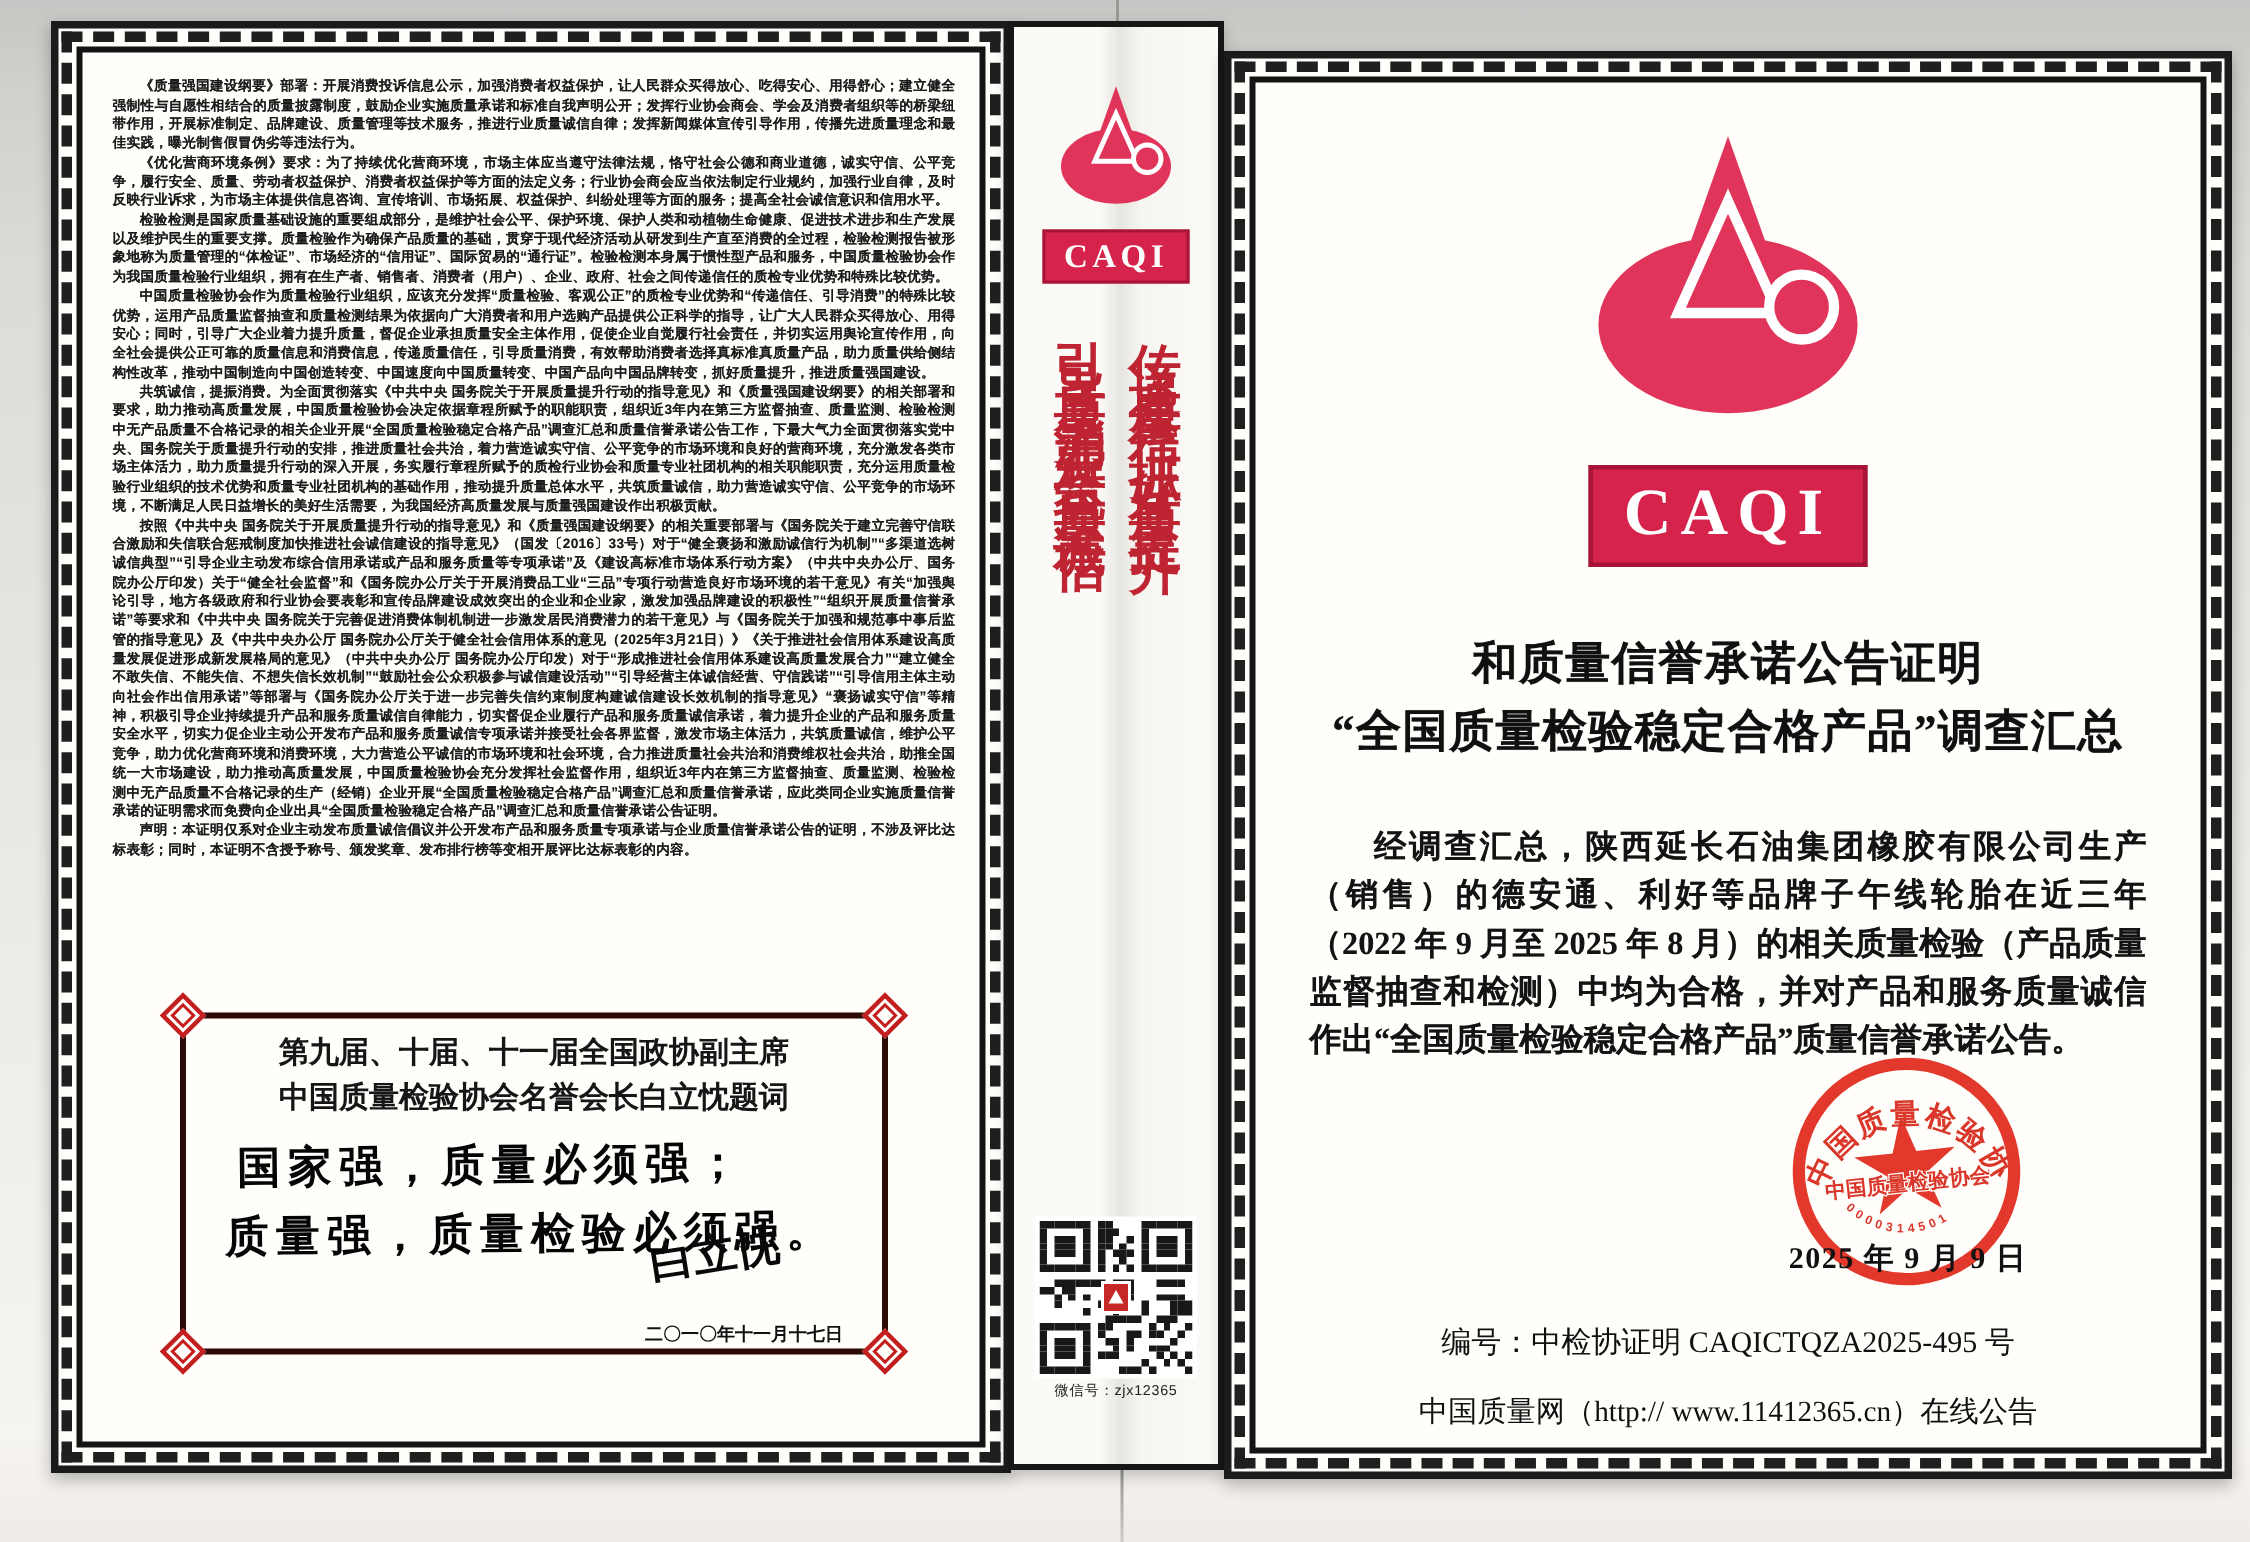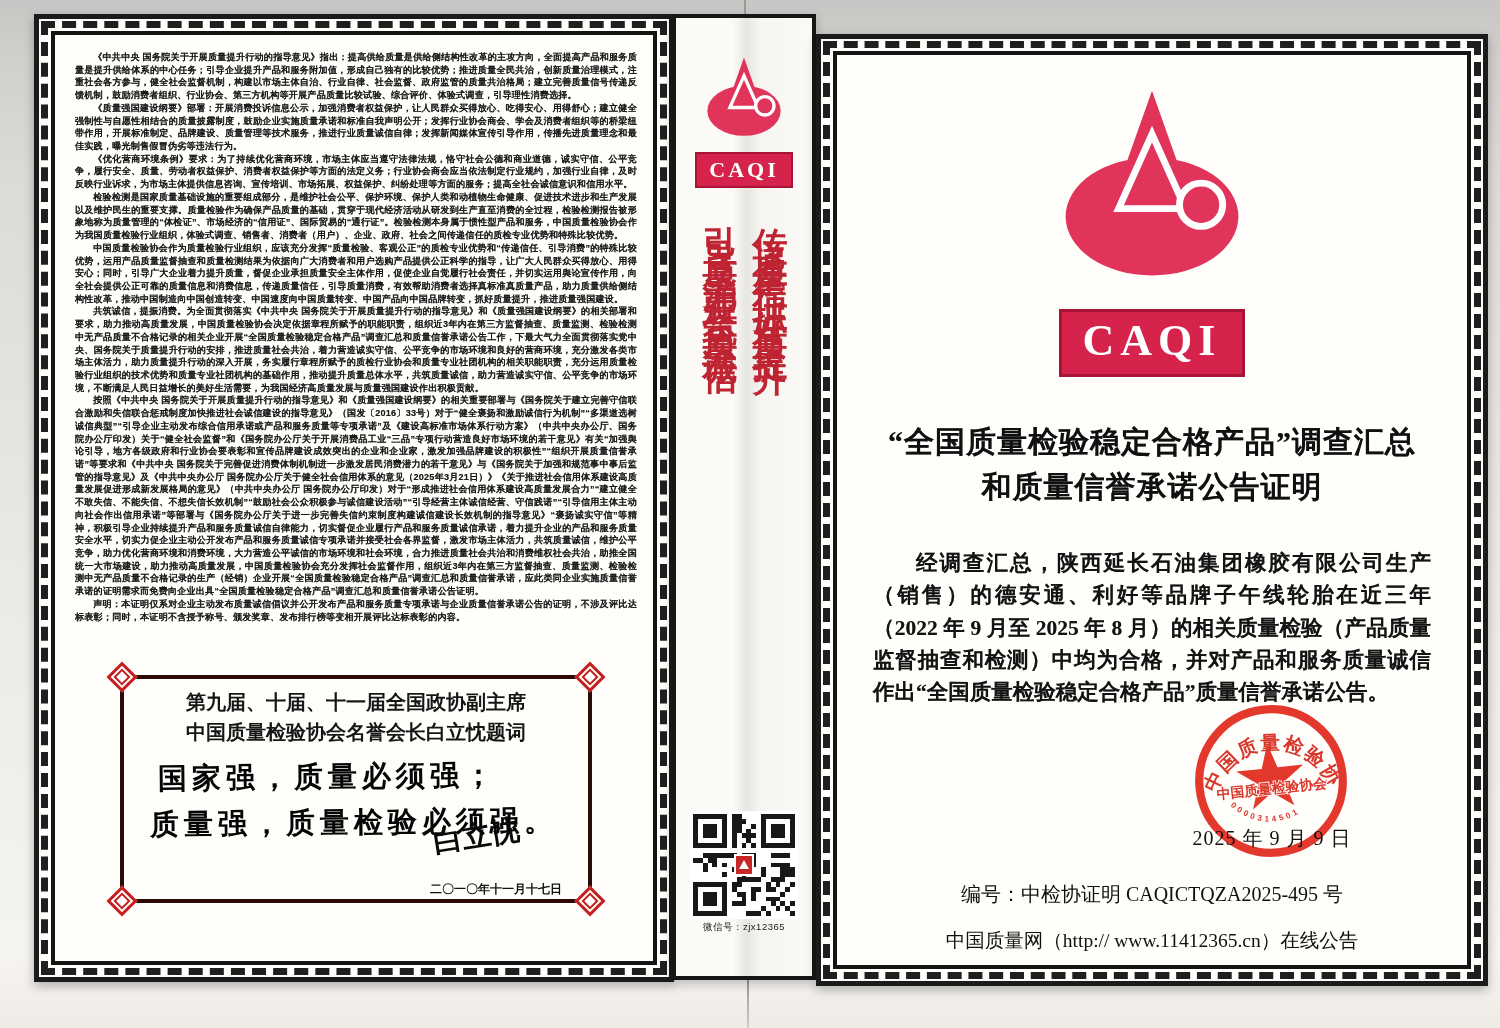--- a/index.html
+++ b/index.html
@@ -66,43 +66,42 @@
   .caqi-box-big{width:180px;height:62px;margin:6px auto 0;background:#d6234b;border:3px solid #a61537;
     color:#fff;font-family:"Liberation Serif",serif;font-weight:700;font-size:44px;
     letter-spacing:6px;line-height:58px;text-align:center;}
   .cert-title{margin-top:42px;font-family:"Liberation Serif",serif;font-weight:900;font-size:30px;
     color:#101010;line-height:1.5;letter-spacing:1px;text-shadow:0 0 .5px rgba(0,0,0,.5);}
   .body-text{margin:38px 6px 0;text-align:justify;text-indent:2em;font-family:"Liberation Serif",serif;
     font-weight:700;font-size:21.5px;line-height:1.5;color:#131313;text-shadow:0 0 .4px rgba(0,0,0,.45);}
   .seal{position:absolute;left:352px;top:644px;width:164px;height:164px;transform:rotate(-6deg);
     opacity:.93;mix-blend-mode:multiply;}
   .seal-date{position:absolute;left:328px;top:770px;width:214px;text-align:center;
-    font-family:"Liberation Serif",serif;font-weight:400;font-size:20px;color:#111;letter-spacing:1px;}
+    font-family:"Liberation Serif",serif;font-weight:700;font-size:20px;color:#111;letter-spacing:1px;}
   .number-line{position:absolute;left:0;right:0;top:826px;text-align:center;
     font-family:"Liberation Serif",serif;font-weight:400;font-size:20px;color:#101010;}
   .footer-line{position:absolute;left:0;right:0;top:872px;text-align:center;
     font-family:"Liberation Serif",serif;font-weight:400;font-size:19.5px;color:#101010;}
 </style>
 </head>
 <body>
 
 <div id="scan">
 
   <div class="fold-top"></div>
   <div class="fold-tail"></div>
 
   <div class="page page-left">
     <div class="band">
       <div class="inner">
         <div class="left-content">
           <div class="dense">
-            <p>《中共中央 国务院关于开展质量提升行动的指导意见》指出：提高供给质量是供给侧结构性改革的主攻方向，全面提高产品和服务质量是提升供给体系的中心任务；引导企业提升产品和服务附加值，形成自己独有的比较优势；推进质量全民共治，创新质量治理模式，注重社会各方参与，健全社会监督机制，构建以市场主体自治、行业自律、社会监督、政府监管的质量共治格局；建立完善质量信号传递反馈机制，鼓励消费者组织、行业协会、第三方机构等开展产品质量比较试验、综合评价、体验式调查，引导理性消费选择。</p>
             <p>《质量强国建设纲要》部署：开展消费投诉信息公示，加强消费者权益保护，让人民群众买得放心、吃得安心、用得舒心；建立健全强制性与自愿性相结合的质量披露制度，鼓励企业实施质量承诺和标准自我声明公开；发挥行业协会商会、学会及消费者组织等的桥梁纽带作用，开展标准制定、品牌建设、质量管理等技术服务，推进行业质量诚信自律；发挥新闻媒体宣传引导作用，传播先进质量理念和最佳实践，曝光制售假冒伪劣等违法行为。</p>
             <p>《优化营商环境条例》要求：为了持续优化营商环境，市场主体应当遵守法律法规，恪守社会公德和商业道德，诚实守信、公平竞争，履行安全、质量、劳动者权益保护、消费者权益保护等方面的法定义务；行业协会商会应当依法制定行业规约，加强行业自律，及时反映行业诉求，为市场主体提供信息咨询、宣传培训、市场拓展、权益保护、纠纷处理等方面的服务；提高全社会诚信意识和信用水平。</p>
-            <p>检验检测是国家质量基础设施的重要组成部分，是维护社会公平、保护环境、保护人类和动植物生命健康、促进技术进步和生产发展以及维护民生的重要支撑。质量检验作为确保产品质量的基础，贯穿于现代经济活动从研发到生产直至消费的全过程，检验检测报告被形象地称为质量管理的“体检证”、市场经济的“信用证”、国际贸易的“通行证”。检验检测本身属于惯性型产品和服务，中国质量检验协会作为我国质量检验行业组织，体验式调查、销售者、消费者（用户）、企业、政府、社会之间传递信任的质检专业优势和特殊比较优势。</p>
+            <p>检验检测是国家质量基础设施的重要组成部分，是维护社会公平、保护环境、保护人类和动植物生命健康、促进技术进步和生产发展以及维护民生的重要支撑。质量检验作为确保产品质量的基础，贯穿于现代经济活动从研发到生产直至消费的全过程，检验检测报告被形象地称为质量管理的“体检证”、市场经济的“信用证”、国际贸易的“通行证”。检验检测本身属于惯性型产品和服务，中国质量检验协会作为我国质量检验行业组织，拥有在生产者、销售者、消费者（用户）、企业、政府、社会之间传递信任的质检专业优势和特殊比较优势。</p>
             <p>中国质量检验协会作为质量检验行业组织，应该充分发挥“质量检验、客观公正”的质检专业优势和“传递信任、引导消费”的特殊比较优势，运用产品质量监督抽查和质量检测结果为依据向广大消费者和用户选购产品提供公正科学的指导，让广大人民群众买得放心、用得安心；同时，引导广大企业着力提升质量，督促企业承担质量安全主体作用，促使企业自觉履行社会责任，并切实运用舆论宣传作用，向全社会提供公正可靠的质量信息和消费信息，传递质量信任，引导质量消费，有效帮助消费者选择真标准真质量产品，助力质量供给侧结构性改革，推动中国制造向中国创造转变、中国速度向中国质量转变、中国产品向中国品牌转变，抓好质量提升，推进质量强国建设。</p>
             <p>共筑诚信，提振消费。为全面贯彻落实《中共中央 国务院关于开展质量提升行动的指导意见》和《质量强国建设纲要》的相关部署和要求，助力推动高质量发展，中国质量检验协会决定依据章程所赋予的职能职责，组织近3年内在第三方监督抽查、质量监测、检验检测中无产品质量不合格记录的相关企业开展“全国质量检验稳定合格产品”调查汇总和质量信誉承诺公告工作，下最大气力全面贯彻落实党中央、国务院关于质量提升行动的安排，推进质量社会共治，着力营造诚实守信、公平竞争的市场环境和良好的营商环境，充分激发各类市场主体活力，助力质量提升行动的深入开展，务实履行章程所赋予的质检行业协会和质量专业社团机构的相关职能职责，充分运用质量检验行业组织的技术优势和质量专业社团机构的基础作用，推动提升质量总体水平，共筑质量诚信，助力营造诚实守信、公平竞争的市场环境，不断满足人民日益增长的美好生活需要，为我国经济高质量发展与质量强国建设作出积极贡献。</p>
             <p>按照《中共中央 国务院关于开展质量提升行动的指导意见》和《质量强国建设纲要》的相关重要部署与《国务院关于建立完善守信联合激励和失信联合惩戒制度加快推进社会诚信建设的指导意见》（国发〔2016〕33号）对于“健全褒扬和激励诚信行为机制”“多渠道选树诚信典型”“引导企业主动发布综合信用承诺或产品和服务质量等专项承诺”及《建设高标准市场体系行动方案》（中共中央办公厅、国务院办公厅印发）关于“健全社会监督”和《国务院办公厅关于开展消费品工业“三品”专项行动营造良好市场环境的若干意见》有关“加强舆论引导，地方各级政府和行业协会要表彰和宣传品牌建设成效突出的企业和企业家，激发加强品牌建设的积极性”“组织开展质量信誉承诺”等要求和《中共中央 国务院关于完善促进消费体制机制进一步激发居民消费潜力的若干意见》与《国务院关于加强和规范事中事后监管的指导意见》及《中共中央办公厅 国务院办公厅关于健全社会信用体系的意见（2025年3月21日）》《关于推进社会信用体系建设高质量发展促进形成新发展格局的意见》（中共中央办公厅 国务院办公厅印发）对于“形成推进社会信用体系建设高质量发展合力”“建立健全不敢失信、不能失信、不想失信长效机制”“鼓励社会公众积极参与诚信建设活动”“引导经营主体诚信经营、守信践诺”“引导信用主体主动向社会作出信用承诺”等部署与《国务院办公厅关于进一步完善失信约束制度构建诚信建设长效机制的指导意见》“褒扬诚实守信”等精神，积极引导企业持续提升产品和服务质量诚信自律能力，切实督促企业履行产品和服务质量诚信承诺，着力提升企业的产品和服务质量安全水平，切实力促企业主动公开发布产品和服务质量诚信专项承诺并接受社会各界监督，激发市场主体活力，共筑质量诚信，维护公平竞争，助力优化营商环境和消费环境，大力营造公平诚信的市场环境和社会环境，合力推进质量社会共治和消费维权社会共治，助推全国统一大市场建设，助力推动高质量发展，中国质量检验协会充分发挥社会监督作用，组织近3年内在第三方监督抽查、质量监测、检验检测中无产品质量不合格记录的生产（经销）企业开展“全国质量检验稳定合格产品”调查汇总和质量信誉承诺，应此类同企业实施质量信誉承诺的证明需求而免费向企业出具“全国质量检验稳定合格产品”调查汇总和质量信誉承诺公告证明。</p>
             <p>声明：本证明仅系对企业主动发布质量诚信倡议并公开发布产品和服务质量专项承诺与企业质量信誉承诺公告的证明，不涉及评比达标表彰；同时，本证明不含授予称号、颁发奖章、发布排行榜等变相开展评比达标表彰的内容。</p>
           </div>
 
           <div class="inscribe">
             <span class="knot tl"></span>
             <span class="knot tr"></span>
             <span class="knot bl"></span>
@@ -594,22 +593,22 @@
             <svg width="236" height="216" viewBox="0 0 120 110">
               <ellipse cx="60" cy="68" rx="44" ry="30" fill="#e0345a"></ellipse>
               <polygon points="60,4 38,66 82,66" fill="#e0345a"></polygon>
               <polygon points="60,26 43,64 77,64" fill="none" stroke="#fff" stroke-width="3.5"></polygon>
               <circle cx="85" cy="62" r="11" fill="#e0345a" stroke="#fff" stroke-width="3.5"></circle>
             </svg>
             <div class="caqi-box-big">CAQI</div>
           </div>
 
           <div class="cert-title">
+            <div>和质量信誉承诺公告证明</div>
             <div>“全国质量检验稳定合格产品”调查汇总</div>
-            <div>和质量信誉承诺公告证明</div>
           </div>
 
           <div class="body-text">经调查汇总，陕西延长石油集团橡胶有限公司生产（销售）的德安通、利好等品牌子午线轮胎在近三年（2022 年 9 月至 2025 年 8 月）的相关质量检验（产品质量监督抽查和检测）中均为合格，并对产品和服务质量诚信作出“全国质量检验稳定合格产品”质量信誉承诺公告。</div>
 
           <svg class="seal" viewBox="0 0 160 160">
             <defs>
               <path id="arcT" d="M 24,92 A 58,58 0 0 1 136,92" fill="none"></path>
               <path id="arcB" d="M 30,86 A 54,54 0 0 0 130,86" fill="none"></path>
             </defs>
             <circle cx="80" cy="80" r="70" fill="none" stroke="#e12a1c" stroke-width="8"></circle>

